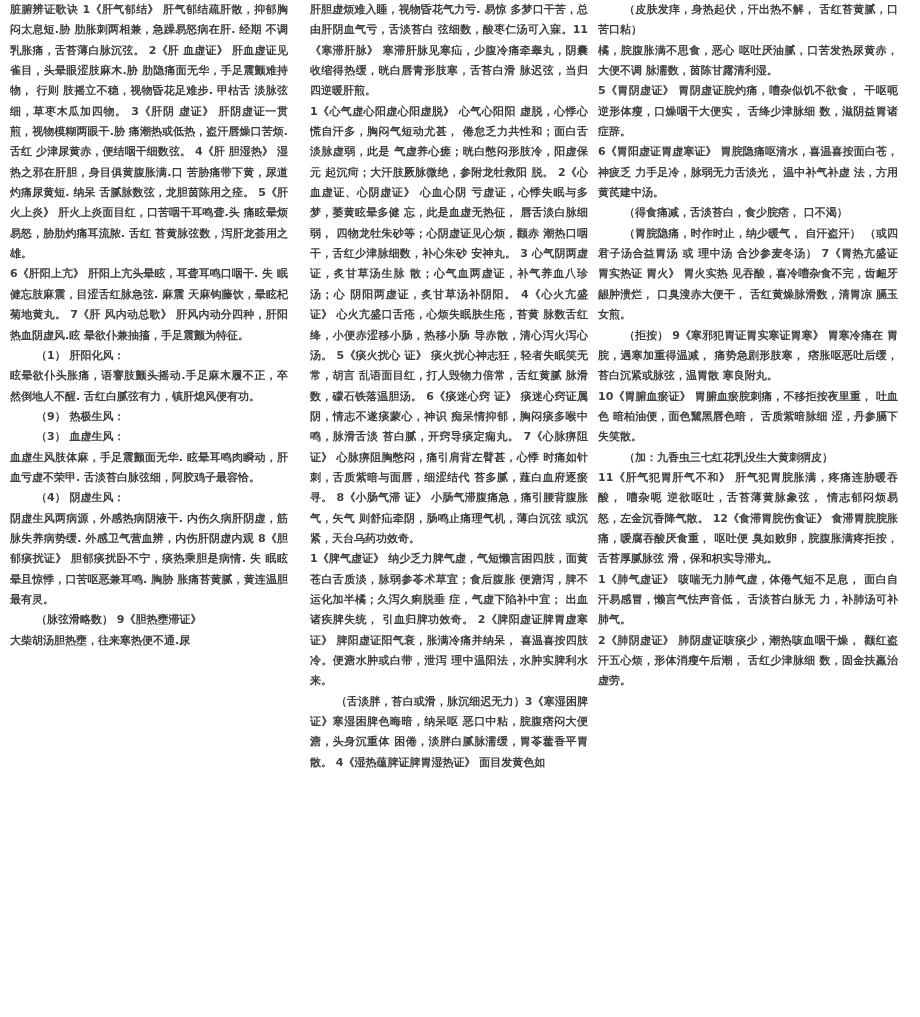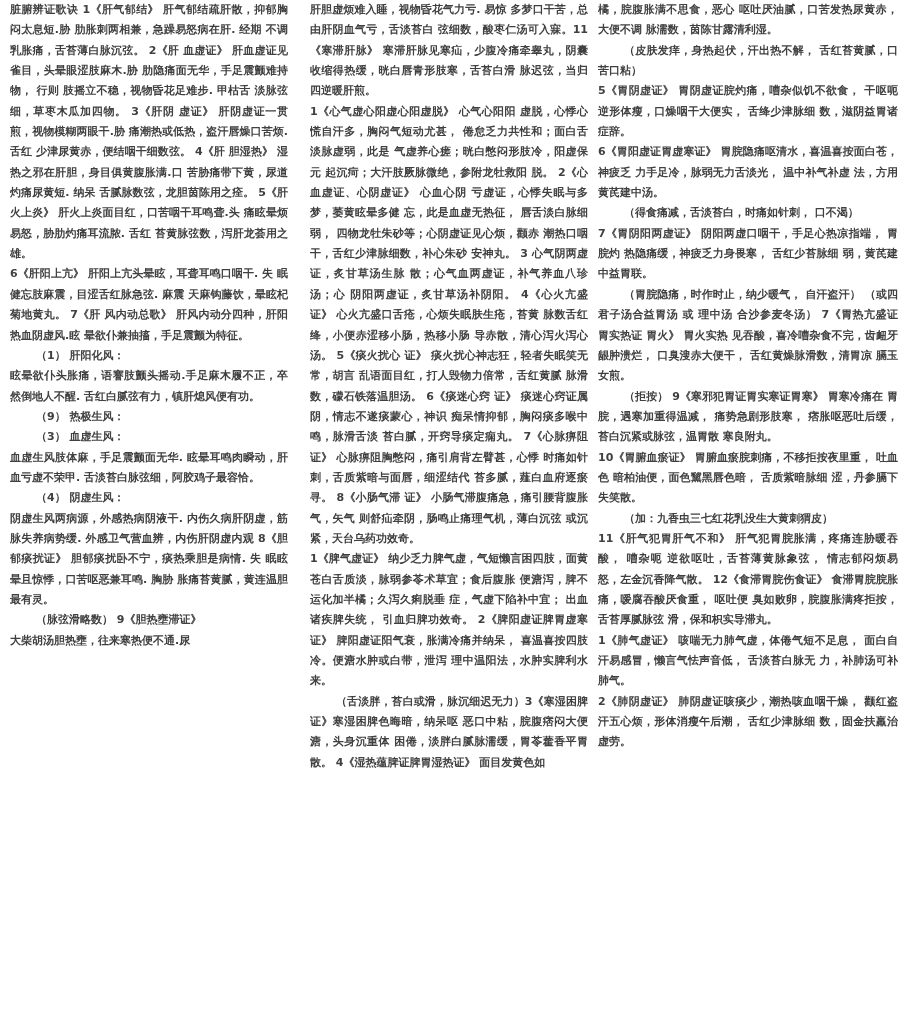--- a/index.html
+++ b/index.html
@@ -79,26 +79,25 @@
     </div>
 
     <div class="col col-2">
       <p class="para noind">肝胆虚烦难入睡，视物昏花气力亏. 易惊 多梦口干苦，总由肝阴血气亏，舌淡苔白 弦细数，酸枣仁汤可入寐。11《寒滞肝脉》 寒滞肝脉见寒疝，少腹冷痛牵睾丸，阴囊 收缩得热缓，晄白唇青形肢寒，舌苔白滑 脉迟弦，当归四逆暖肝煎。</p>
       <p class="para noind">1《心气虚心阳虚心阳虚脱》 心气心阳阳 虚脱，心悸心慌自汗多，胸闷气短动尤甚， 倦怠乏力共性和；面白舌淡脉虚弱，此是 气虚养心瘥；晄白憋闷形肢冷，阳虚保元 起沉疴；大汗肢厥脉微绝，参附龙牡救阳 脱。 2《心血虚证、心阴虚证》 心血心阴 亏虚证，心悸失眠与多梦，萎黄眩晕多健 忘，此是血虚无热征， 唇舌淡白脉细弱， 四物龙牡朱砂等；心阴虚证见心烦，颧赤 潮热口咽干，舌红少津脉细数，补心朱砂 安神丸。 3 心气阴两虚证，炙甘草汤生脉 散；心气血两虚证，补气养血八珍汤；心 阴阳两虚证，炙甘草汤补阴阳。 4《心火亢盛证》 心火亢盛口舌疮，心烦失眠肤生疮，苔黄 脉数舌红绛，小便赤涩移小肠，热移小肠 导赤散，清心泻火泻心汤。 5《痰火扰心 证》 痰火扰心神志狂，轻者失眠笑无常，胡言 乱语面目红，打人毁物力倍常，舌红黄腻 脉滑数，礞石铁落温胆汤。 6《痰迷心窍 证》 痰迷心窍证属阴，情志不遂痰蒙心，神识 痴呆情抑郁，胸闷痰多喉中鸣，脉滑舌淡 苔白腻，开窍导痰定痫丸。 7《心脉痹阻 证》 心脉痹阻胸憋闷，痛引肩背左臂甚，心悸 时痛如针刺，舌质紫暗与面唇，细涩结代 苔多腻，薤白血府逐瘀寻。 8《小肠气滞 证》 小肠气滞腹痛急，痛引腰背腹胀气，矢气 则舒疝牵阴，肠鸣止痛理气机，薄白沉弦 或沉紧，天台乌药功效奇。</p>
       <p class="para noind">1《脾气虚证》 纳少乏力脾气虚，气短懒言困四肢，面黄 苍白舌质淡，脉弱参苓术草宜；食后腹胀 便溏泻，脾不运化加半橘；久泻久痢脱垂 症，气虚下陷补中宜； 出血诸疾脾失统， 引血归脾功效奇。 2《脾阳虚证脾胃虚寒 证》 脾阳虚证阳气衰，胀满冷痛并纳呆， 喜温喜按四肢冷。便溏水肿或白带，泄泻 理中温阳法，水肿实脾利水来。</p>
       <p class="para indent">（舌淡胖，苔白或滑，脉沉细迟无力）3《寒湿困脾证》寒湿困脾色晦暗，纳呆呕 恶口中粘，脘腹痞闷大便溏，头身沉重体 困倦，淡胖白腻脉濡缓，胃苓藿香平胃散。 4《湿热蕴脾证脾胃湿热证》 面目发黄色如</p>
     </div>
 
     <div class="col col-3">
+      <p class="para indent">（皮肤发痒，身热起伏，汗出热不解， 舌红苔黄腻，口苦口粘）</p>
       <p class="para noind">橘，脘腹胀满不思食，恶心 呕吐厌油腻，口苦发热尿黄赤，大便不调 脉濡数，茵陈甘露清利湿。</p>
-      <p class="para indent">（皮肤发痒，身热起伏，汗出热不解， 舌红苔黄腻，口苦口粘）</p>
       <p class="para noind">5《胃阴虚证》 胃阴虚证脘灼痛，嘈杂似饥不欲食， 干呕呃 逆形体瘦，口燥咽干大便实， 舌绛少津脉细 数，滋阴益胃诸症辞。</p>
       <p class="para noind">6《胃阳虚证胃虚寒证》 胃脘隐痛呕清水，喜温喜按面白苍， 神疲乏 力手足冷，脉弱无力舌淡光， 温中补气补虚 法，方用黄芪建中汤。</p>
-      <p class="para indent">（得食痛减，舌淡苔白，时痛如针刺， 口不渴）</p>
-      <p class="para noind">7《胃阴阳两虚证》 阴阳两虚口咽干，手足心热凉指端， 胃脘灼 热隐痛缓，神疲乏力身畏寒， 舌红少苔脉细 弱，黄芪建中益胃联。</p>
+      <p class="para indent">（得食痛减，舌淡苔白，食少脘痞， 口不渴）</p>
       <p class="para indent">（胃脘隐痛，时作时止，纳少暖气， 自汗盗汗） （或四君子汤合益胃汤 或 理中汤 合沙参麦冬汤） 7《胃热亢盛证 胃实热证 胃火》 胃火实热 见吞酸，喜冷嘈杂食不完，齿衄牙龈肿溃烂， 口臭溲赤大便干， 舌红黄燥脉滑数，清胃凉 膈玉女煎。</p>
       <p class="para indent">（拒按） 9《寒邪犯胃证胃实寒证胃寒》 胃寒冷痛在 胃脘，遇寒加重得温减， 痛势急剧形肢寒， 痞胀呕恶吐后缓， 苔白沉紧或脉弦，温胃散 寒良附丸。</p>
       <p class="para noind">10《胃腑血瘀证》 胃腑血瘀脘刺痛，不移拒按夜里重， 吐血色 暗柏油便，面色黧黑唇色暗， 舌质紫暗脉细 涩，丹参膈下失笑散。</p>
       <p class="para indent">（加：九香虫三七红花乳没生大黄刺猬皮）</p>
       <p class="para noind">11《肝气犯胃肝气不和》 肝气犯胃脘胀满，疼痛连胁暖吞酸， 嘈杂呃 逆欲呕吐，舌苔薄黄脉象弦， 情志郁闷烦易 怒，左金沉香降气散。 12《食滞胃脘伤食证》 食滞胃脘脘胀痛，嗳腐吞酸厌食重， 呕吐便 臭如败卵，脘腹胀满疼拒按， 舌苔厚腻脉弦 滑，保和枳实导滞丸。</p>
       <p class="para noind">1《肺气虚证》 咳喘无力肺气虚，体倦气短不足息， 面白自 汗易感冒，懒言气怯声音低， 舌淡苔白脉无 力，补肺汤可补肺气。</p>
       <p class="para noind">2《肺阴虚证》 肺阴虚证咳痰少，潮热咳血咽干燥， 颧红盗 汗五心烦，形体消瘦午后潮， 舌红少津脉细 数，固金扶羸治虚劳。</p>
     </div>
 
   </div>

